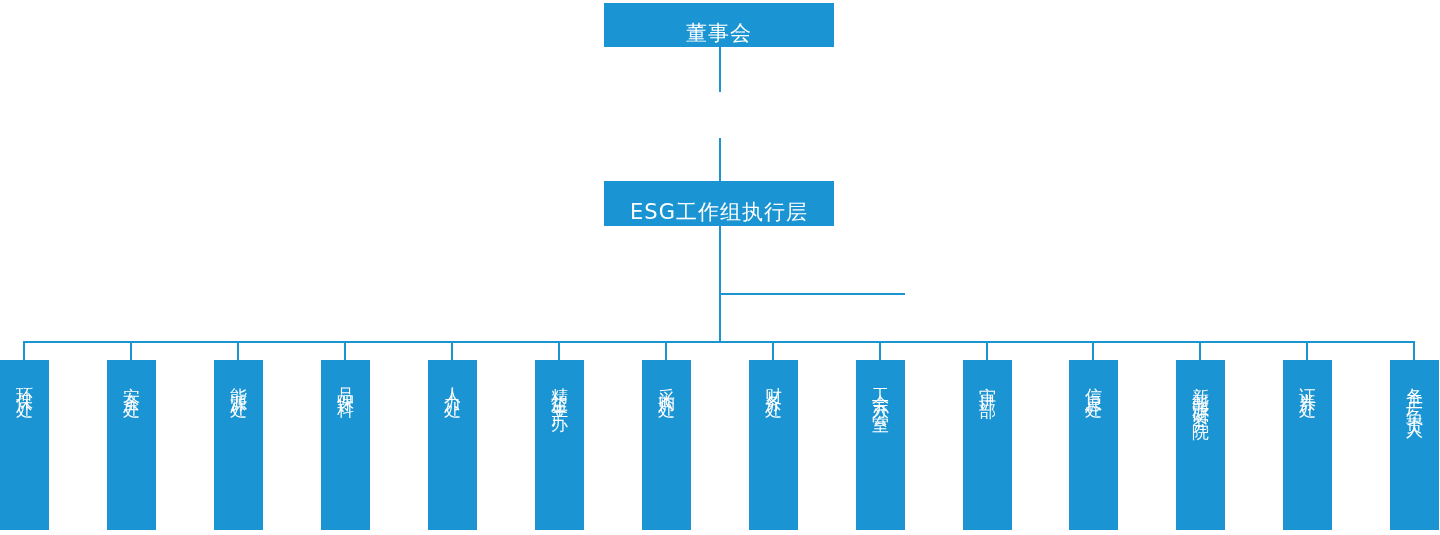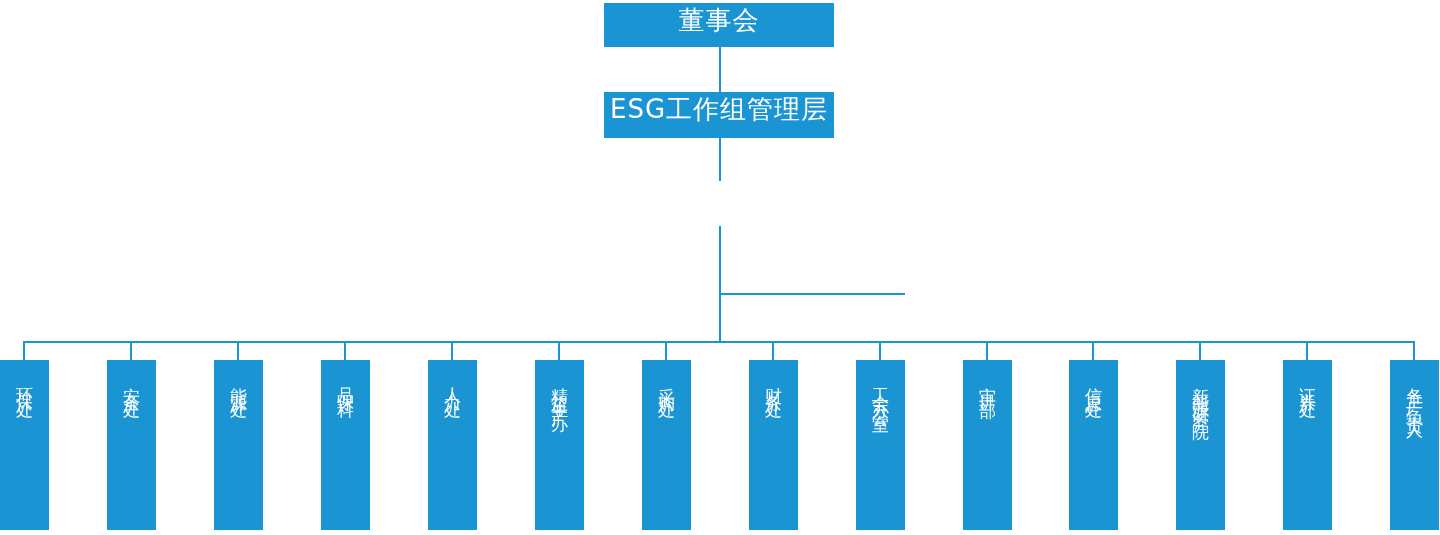--- a/index.html
+++ b/index.html
@@ -18,23 +18,23 @@
     overflow: hidden;
   }
 
   
   .hnode {
     position: absolute;
     width: 230px;
     background: var(--accent);
     color: var(--node-text);
     display: flex;
-    align-items: flex-start;
+    align-items: flex-end;
     justify-content: center;
-    font-size: 26px;
+    font-size: 21px;
     letter-spacing: 1px;
     text-align: center;
   }
 
   
   .vnode {
     position: absolute;
     top: 360px;
     width: 49px;
     height: 170px;
@@ -61,24 +61,24 @@
 </style>
 </head>
 <body>
 
 <div class="chart">
 
   <div class="hnode" style="left:604px; top:3px; height:44px;">
     <span>董事会</span>
   </div>
 
-  <div class="hnode" style="left:604px; top:92px; height:46px;">
-    <span>ESG工作组管理层</span>
+
+  <div class="hnode" style="left:604px; top:181px; height:45px;">
+    <span>ESG工作组执行层</span>
   </div>
-
 
 
   <div class="line vline" style="left:719px; top:47px; height:45px;"></div>
   <div class="line vline" style="left:719px; top:138px; height:43px;"></div>
   <div class="line vline" style="left:719px; top:226px; height:117px;"></div>
   <div class="line hline" style="left:720px; top:293px; width:185px;"></div>
 
   <div class="line hline" style="left:23px; top:341px; width:1392px;"></div>
 
   <div class="line vline" style="left:23px;  top:341px; height:19px;"></div>

